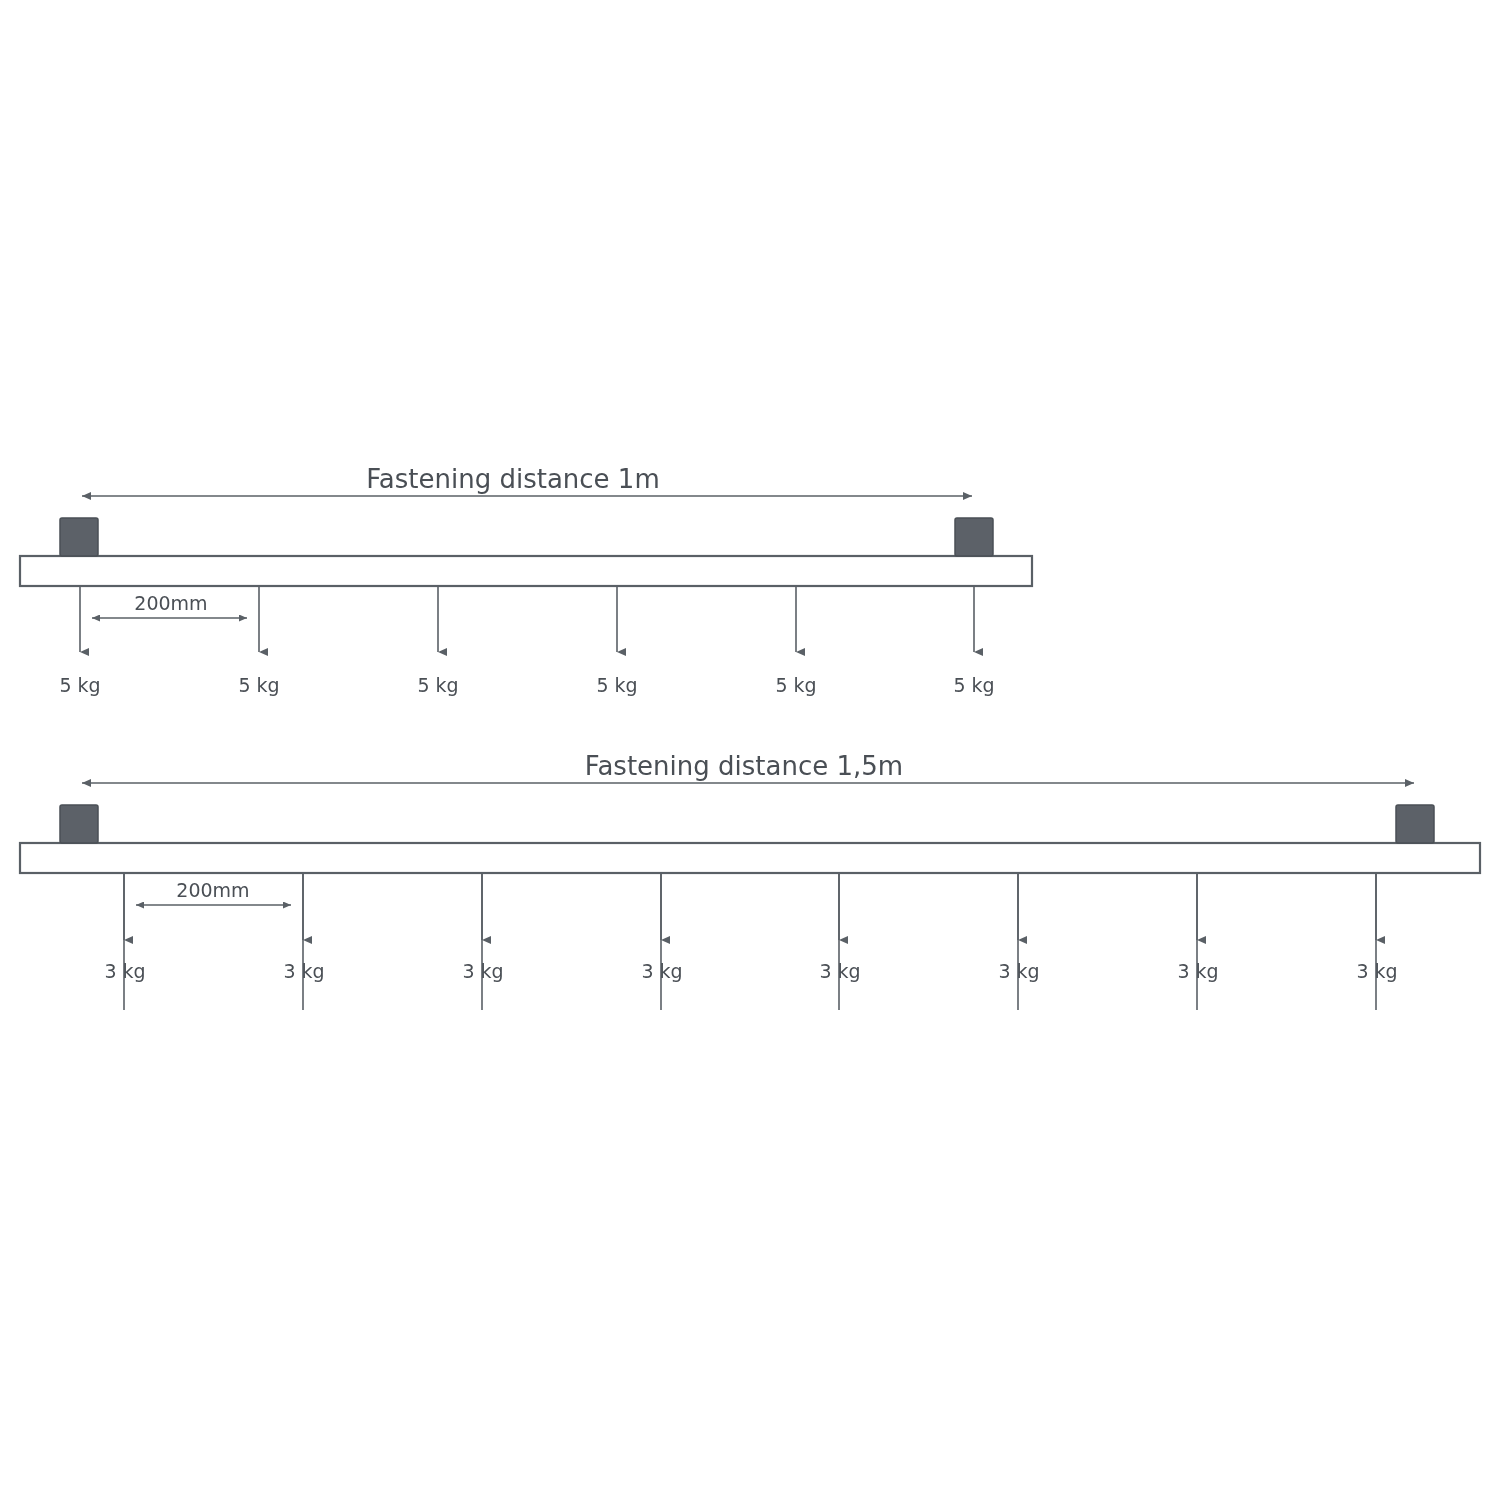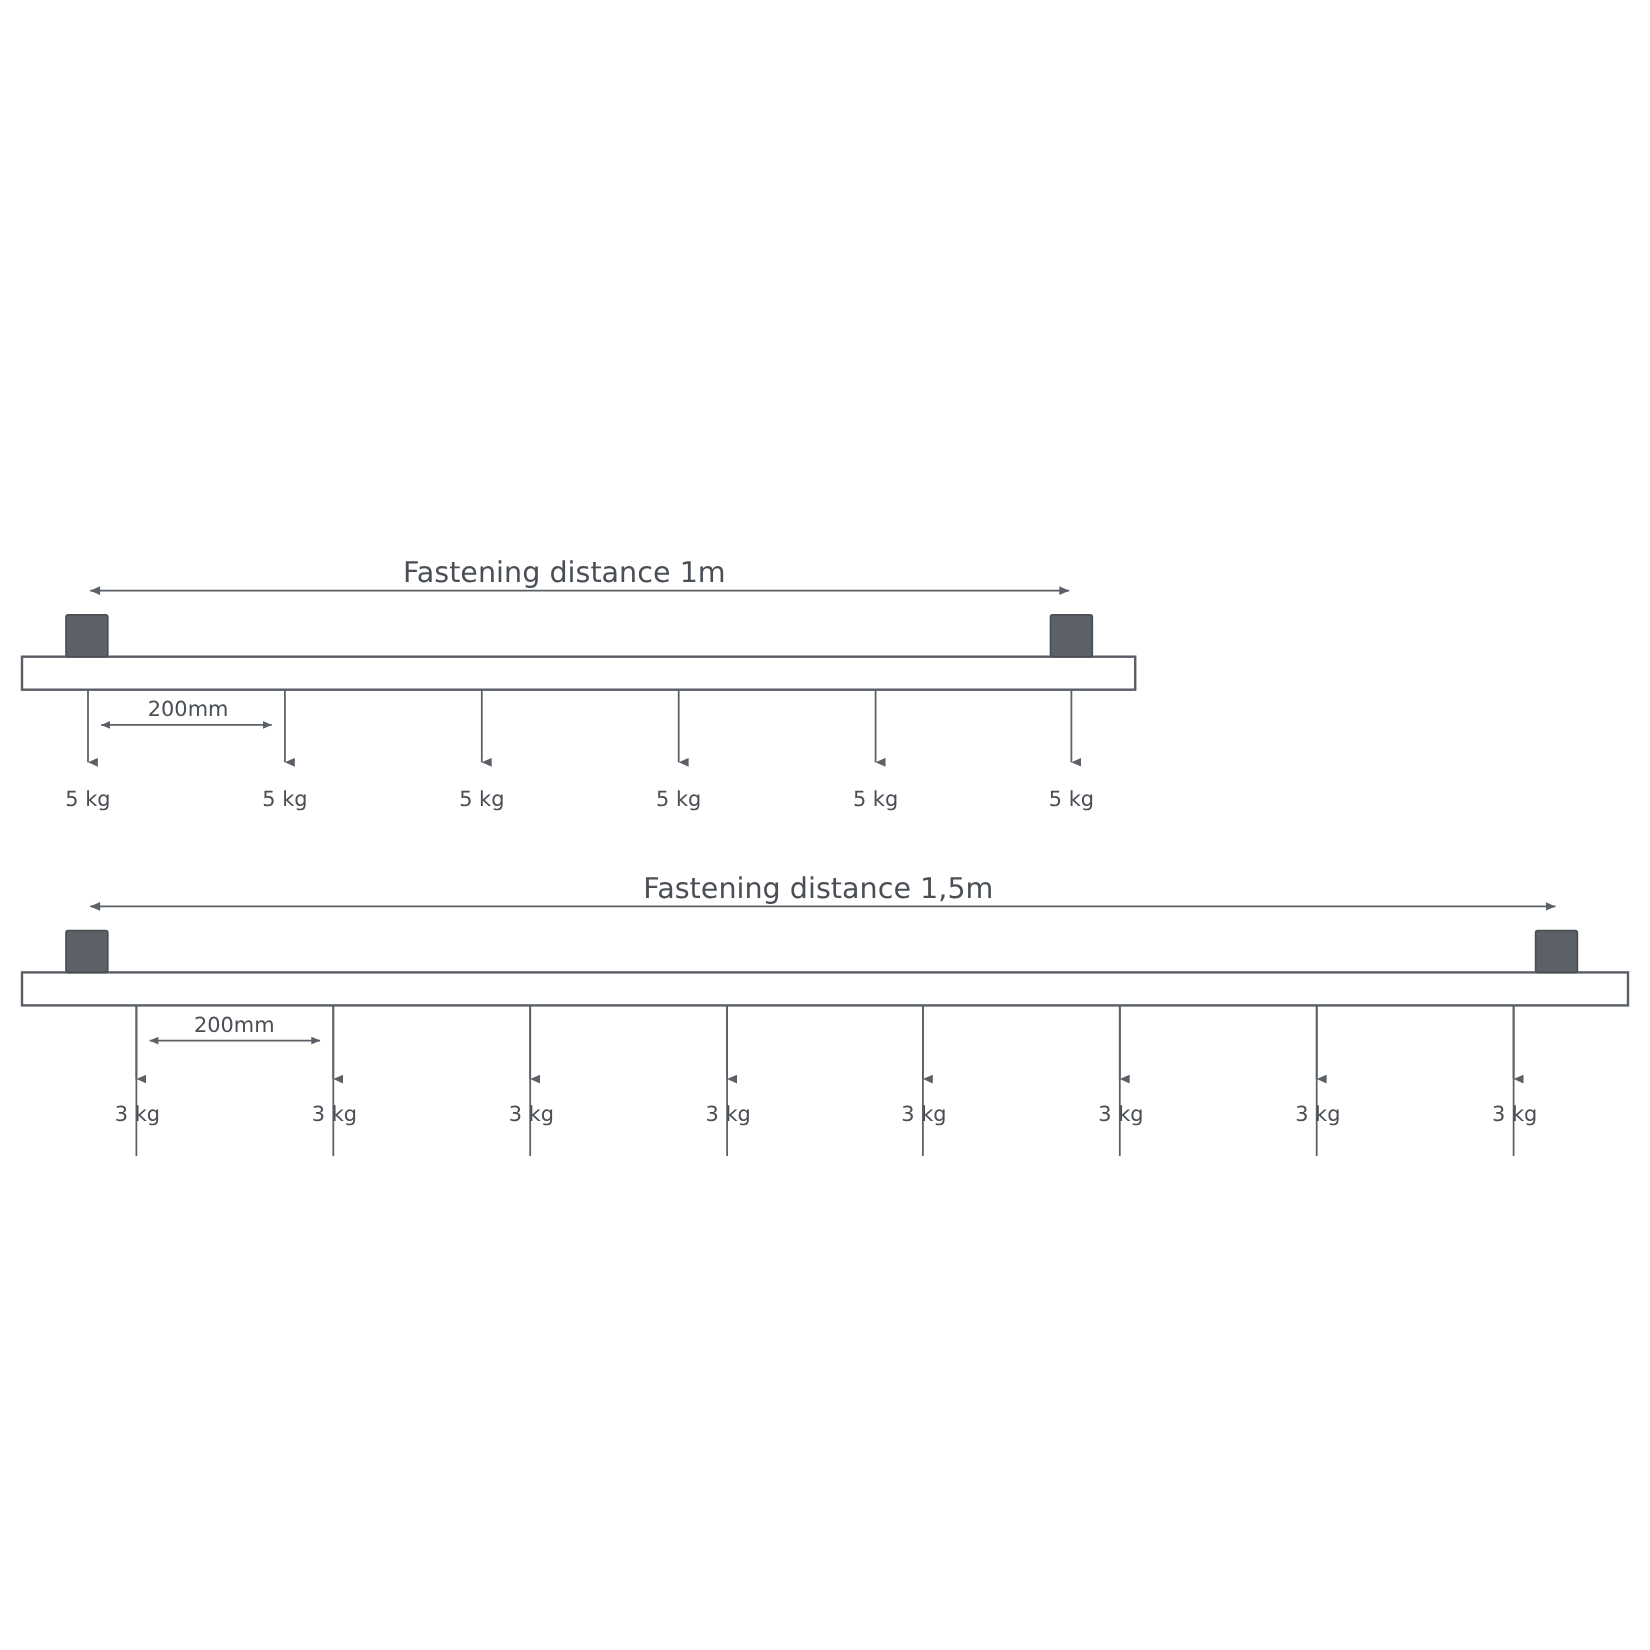--- a/index.html
+++ b/index.html
@@ -14,21 +14,20 @@
     color: #3c4043;
     position: relative;
     overflow: hidden;
   }
   .stage {
     position: absolute;
     left: 0;
     top: 0;
     width: 1500px;
     height: 1100px;
-    margin-top: 41px;
   }
   svg.diagram {
     display: block;
     width: 1500px;
     height: 1500px;
   }
   text {
     font-family: "DejaVu Sans", "Liberation Sans", sans-serif;
     fill: #4a4f55;
   }

